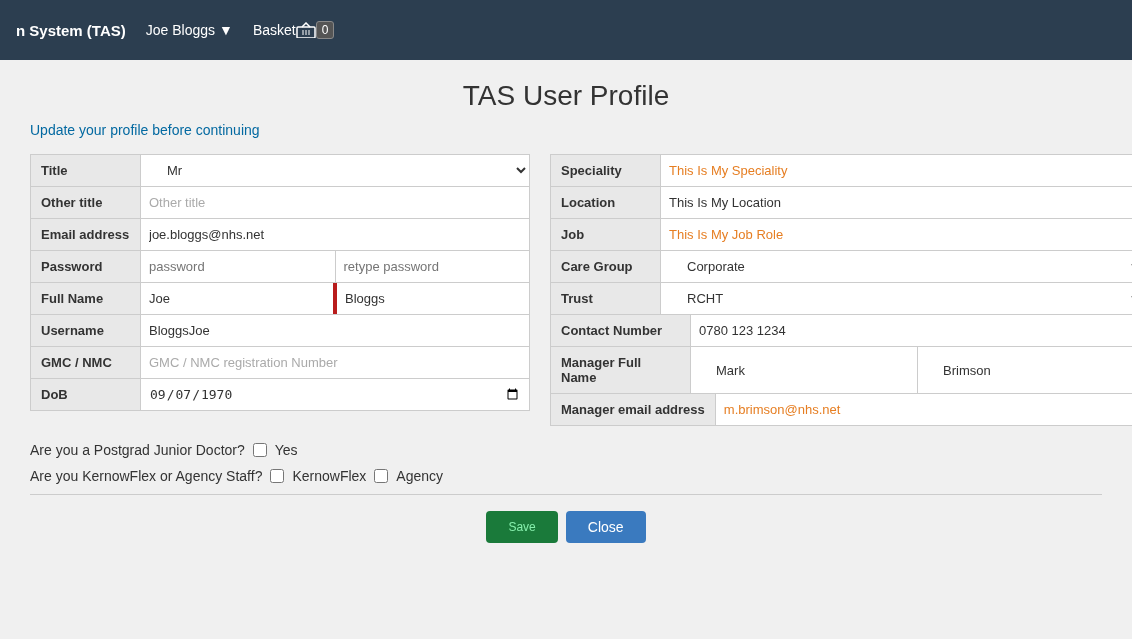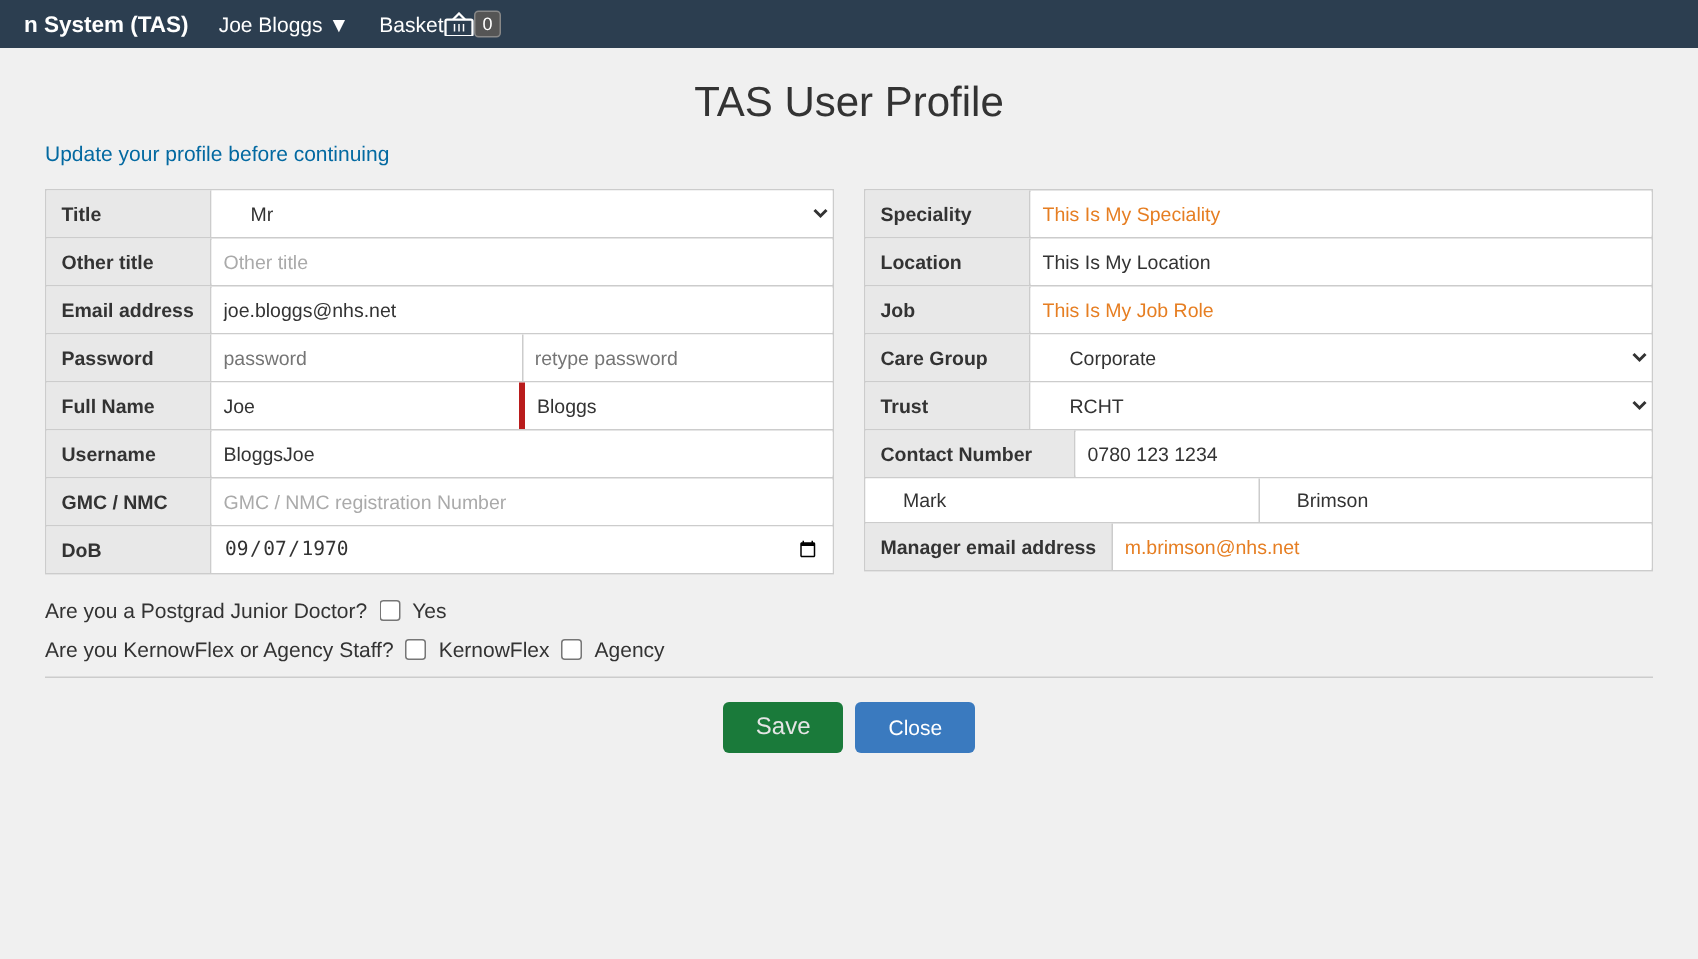--- a/index.html
+++ b/index.html
@@ -3,21 +3,21 @@
   <meta charset="utf-8">
   <style>
     * { box-sizing: border-box; margin: 0; padding: 0; }
     body { font-family: Arial, sans-serif; font-size: 14px; background: #f0f0f0; }
 
     
     .navbar {
       background: #2c3e50;
       color: white;
       padding: 0 16px;
-      height: 32px;
+      height: 60px;
       display: flex;
       align-items: center;
       gap: 20px;
     }
     .navbar-brand { font-size: 15px; font-weight: bold; color: white; }
     .navbar-user {
       color: white;
       font-size: 14px;
       cursor: pointer;
       display: flex;
@@ -209,24 +209,24 @@
     
     .button-row {
       display: flex;
       justify-content: center;
       gap: 8px;
       padding-bottom: 20px;
     }
 
     .btn-save {
       background: #1a7a3a;
-      color: #e5e5e5;
+      color: #86efac;
       border: none;
       padding: 8px 22px;
-      font-size: 16px;
+      font-size: 12px;
       border-radius: 4px;
       cursor: pointer;
     }
 
     .btn-close {
       background: #3a7abf;
       color: white;
       border: none;
       padding: 8px 22px;
       font-size: 14px;
@@ -407,20 +407,21 @@
       </div>
 
       <div class="form-row">
         <div class="form-label form-label-wide">Contact Number</div>
         <div class="form-field">
           <input class="form-input form-input-dark" type="text" value="0780 123 1234" style="">
         </div>
       </div>
 
       <div class="form-row">
+        <div class="form-label form-label-wide">Manager Full Name</div>
         <div class="manager-name-field">
           <input type="text" value="Mark" style="">
           <input type="text" value="Brimson" style="">
         </div>
       </div>
 
       <div class="form-row">
         <div class="form-label form-label-wide">Manager email address</div>
         <div class="form-field">
           <input class="form-input" type="email" value="m.brimson@nhs.net" style="color: rgb(230, 126, 34);">

